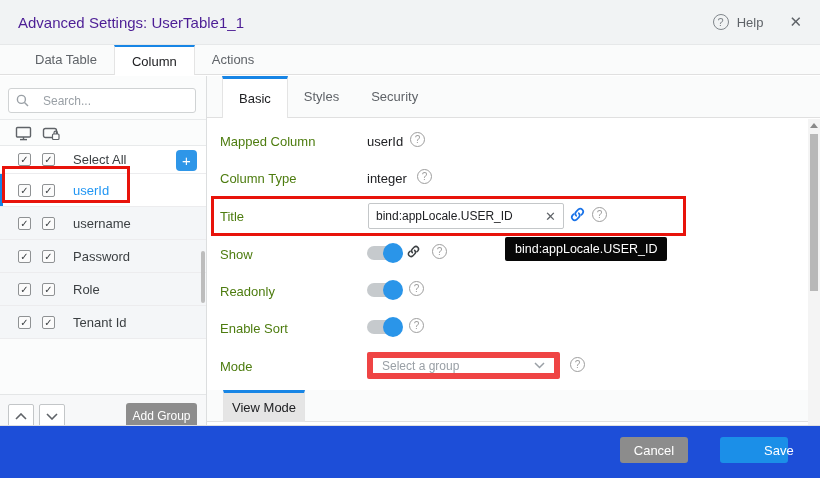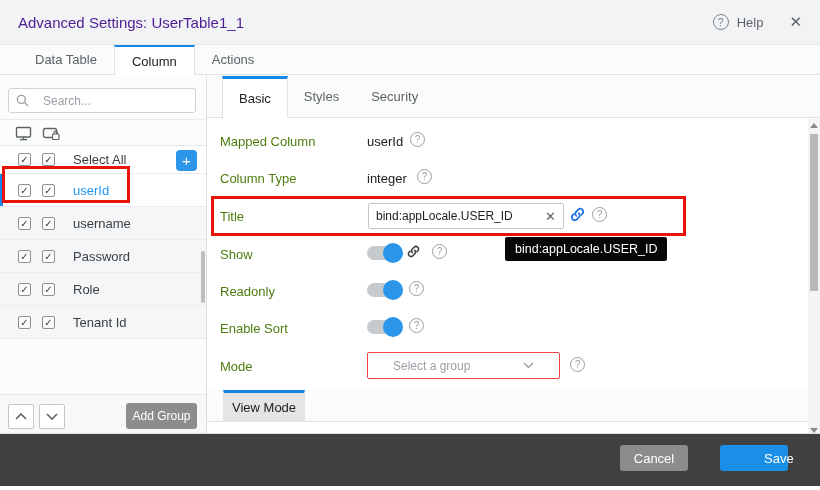--- a/index.html
+++ b/index.html
@@ -74,22 +74,22 @@
 
   .titleinput { position:absolute; left:161px; top:127px; width:196px; height:26px; border:1px solid #c4c7c9;
                 border-radius:2px; background:#fff; display:flex; align-items:center; padding:0 7px; }
   .titleinput input { border:none; outline:none; flex:1; font-size:12px; color:#202124; font-family:inherit; background:transparent; }
   .clr-x { font-size:13px; color:#5f6368; margin-left:4px; }
 
   .toggle { position:absolute; width:34px; height:14px; background:#c6cacd; border-radius:7px; }
   .toggle .knob { position:absolute; right:-2px; top:-3px; width:20px; height:20px; border-radius:50%;
                   background:#2a95e9; }
 
-  .groupsel { position:absolute; left:160px; top:276px; width:193px; height:27px; border:1px solid #ef4444;
-              border-radius:2px; background:#fff; display:flex; align-items:center; padding:0 25px; }
+  .groupsel { position:absolute; left:160px; top:276px; width:193px; height:27px; border:6px solid #ef4444;
+              border-radius:2px; background:#fff; display:flex; align-items:center; padding:0 9px; }
   .groupsel .ph { font-size:12px; color:#9aa0a6; flex:1; }
 
   .vmstrip { position:absolute; left:0; right:12px; top:314px; height:32px; background:#fafbfb;
              border-bottom:1px solid #e0e0e0; display:flex; align-items:stretch; padding-left:16px; }
   .vmtab { background:#e5e5e5; border:1px solid #e4e4e4; border-bottom:none; border-top:3px solid #1785e5;
            margin-bottom:-1px; font-size:13px; color:#202124; display:flex; align-items:center; padding:0 8px; }
 
   
   .mscroll { position:absolute; right:0; top:43px; width:12px; bottom:0; background:#f4f4f4; }
   .mscroll .thumb { position:absolute; left:2px; top:15px; width:8px; height:157px; background:#b8b8b8; }
@@ -98,21 +98,21 @@
   .arr.dn { bottom:4px; border-top:5px solid #8a8a8a; }
 
   
   .redbox { position:absolute; border:3px solid #e8130b; pointer-events:none; z-index:30; }
   .redbox1 { left:2px; top:166px; width:128px; height:37px; }
   .redbox2 { left:211px; top:196px; width:475px; height:40px; }
   .tooltip { position:absolute; left:505px; top:237px; height:24px; background:#070707; color:#fff;
              font-size:12.5px; display:flex; align-items:center; padding:0 10px; border-radius:2px; z-index:25; }
 
   
-  .footer { position:absolute; left:0; right:0; bottom:4px; height:53px; background:#404040; border-top:1px solid #e0e0e0; }
+  .footer { position:absolute; left:0; right:0; bottom:12px; height:53px; background:#1d4ed8; border-top:1px solid #e0e0e0; }
   .btn { position:absolute; top:11px; height:26px; border:none; border-radius:3px; color:#fff; font-size:13px;
          font-family:inherit; }
   .btn.cancel { left:620px; width:68px; background:#8c8c8c; }
   .btn.save { left:720px; width:68px; background:#1b8fe8;padding-left:44px; }
 
   svg { display:block; }
 </style>
 </head>
 <body>
 

